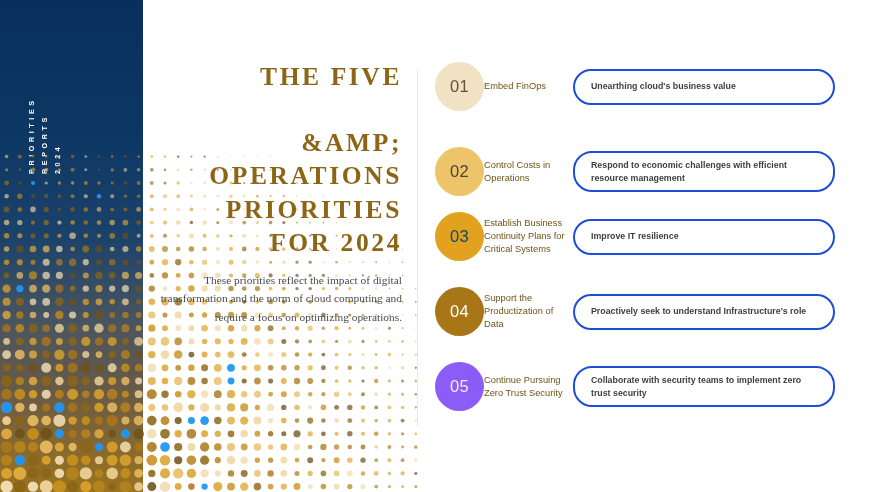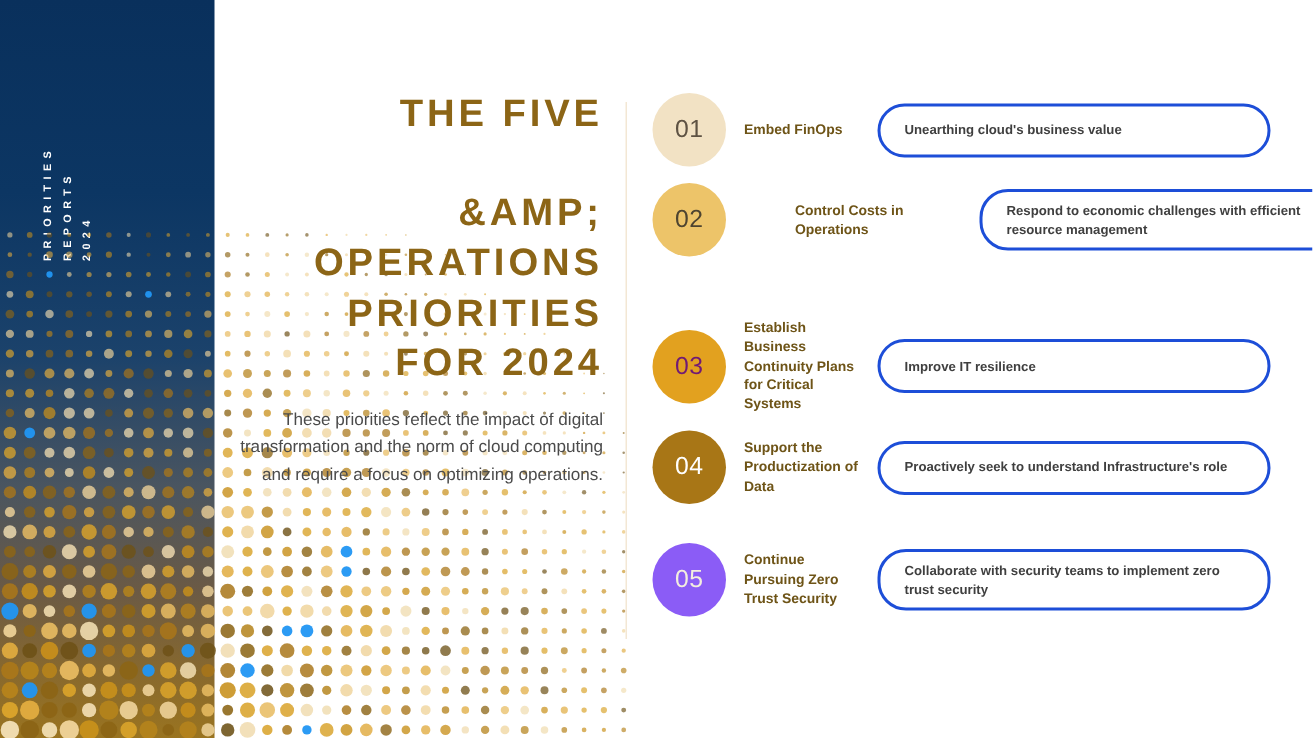--- a/index.html
+++ b/index.html
@@ -63,20 +63,21 @@
     pointer-events: none;
   }
 
   
   .title-block {
     position: absolute;
     left: 150px;
     top: 60px;
     width: 252px;
     text-align: right;
+    font-family: Liberation Serif, serif;
   }
   .title {
     color: #8C6516;
     font-size: 25.5px;
     font-weight: 700;
     letter-spacing: 2.6px;
     line-height: 1.30;
     margin: 0;
     text-transform: uppercase;
   }
@@ -105,51 +106,51 @@
     width: 420px;
   }
   .row {
     position: absolute;
     left: 0;
     display: flex;
     align-items: center;
     width: 420px;
   }
   .row.r1 { top: 0px; }
-  .row.r2 { top: 60px; gap: 34px; }
+  .row.r2 { top: 85px; }
   .row.r3 { top: 150px; }
   .row.r4 { top: 225px; }
   .row.r5 { top: 300px; }
 
   .circle {
     flex: 0 0 auto;
     width: 49px;
     height: 49px;
     border-radius: 50%;
     display: flex;
     align-items: center;
     justify-content: center;
     font-size: 16.5px;
     font-weight: 400;
     letter-spacing: 0.4px;
   }
 
   .circle.c1 { background: #F2E2C4; color: #5E5243; }
   .circle.c2 { background: #EDC469; color: #4E4430; }
-  .circle.c3 { background: #E2A11F; color: #701a75; }
+  .circle.c3 { background: #E2A11F; color: #0c4a6e; }
   .circle.c4 { background: #A87616; color: #ffffff; }
   .circle.c5 { background: #8b5cf6; color: #F3EDDF; }
 
   .row-label {
     flex: 0 0 auto;
     width: 82px;
-    margin-left: 12px;
+    margin-left: 0;
     color: #6E5417;
     font-size: 9.3px;
-    font-weight: 700;
+    font-weight: 400;
     line-height: 1.38;
   }
 
   .pill {
     flex: 0 0 auto;
     margin-left: 7px;
     width: 262px;
     min-height: 36px;
     box-sizing: border-box;
     border: 2px solid #1d4ed8;

